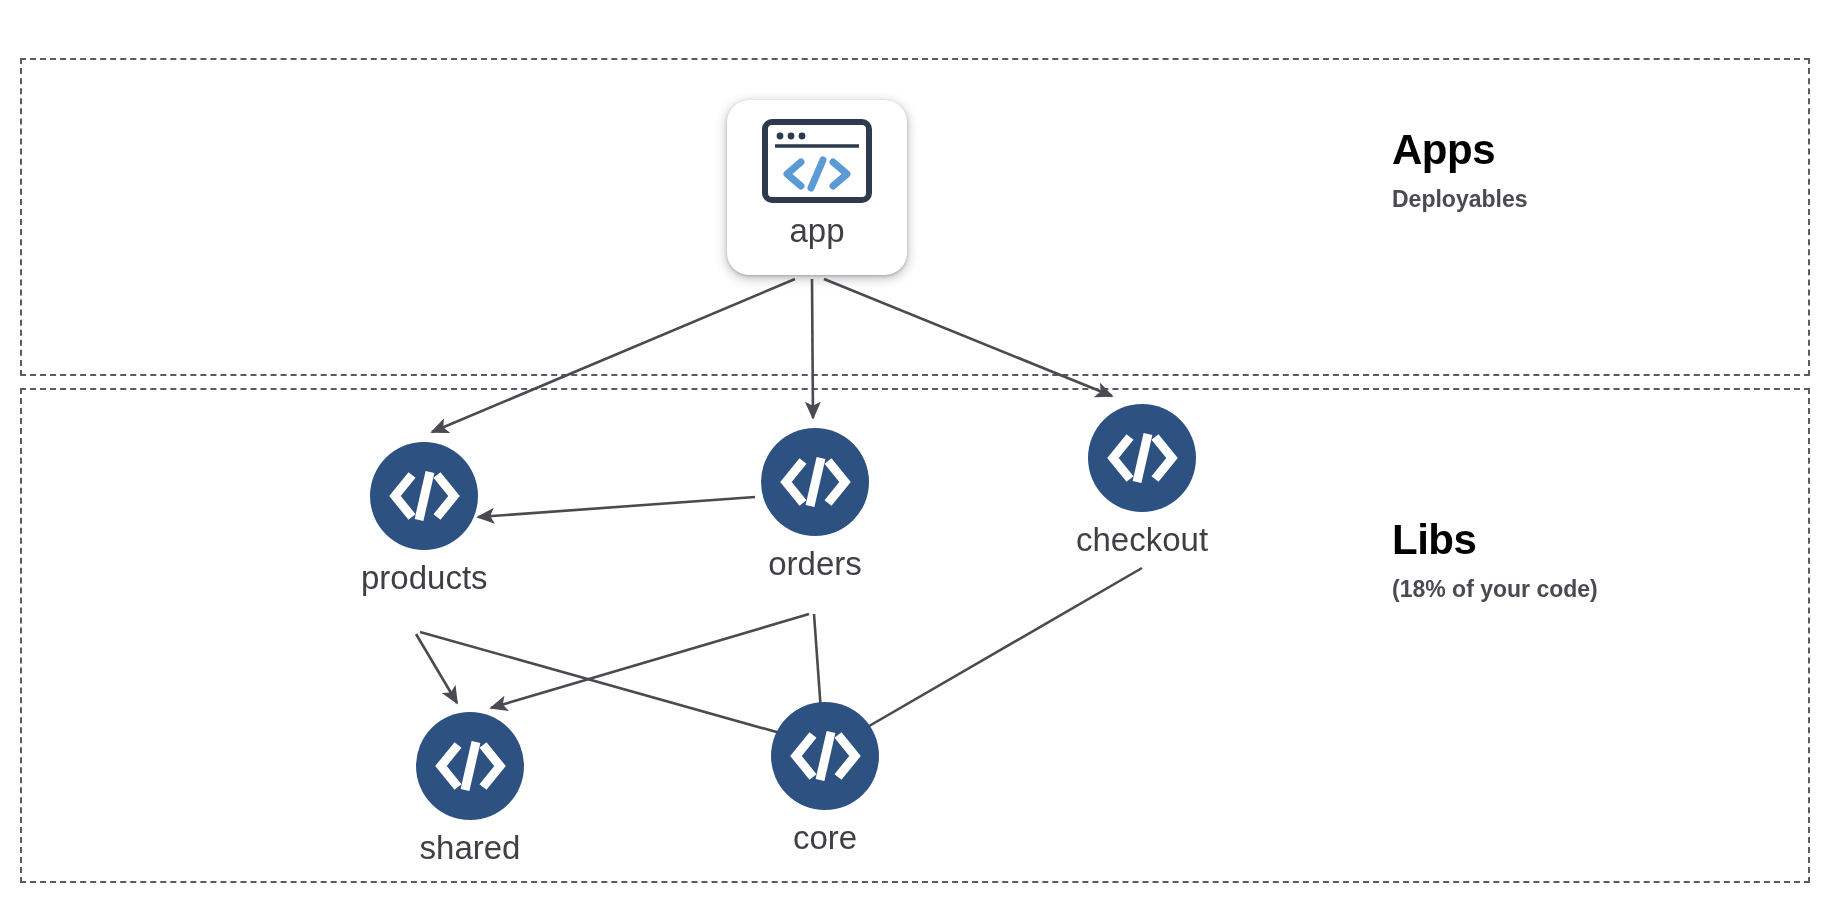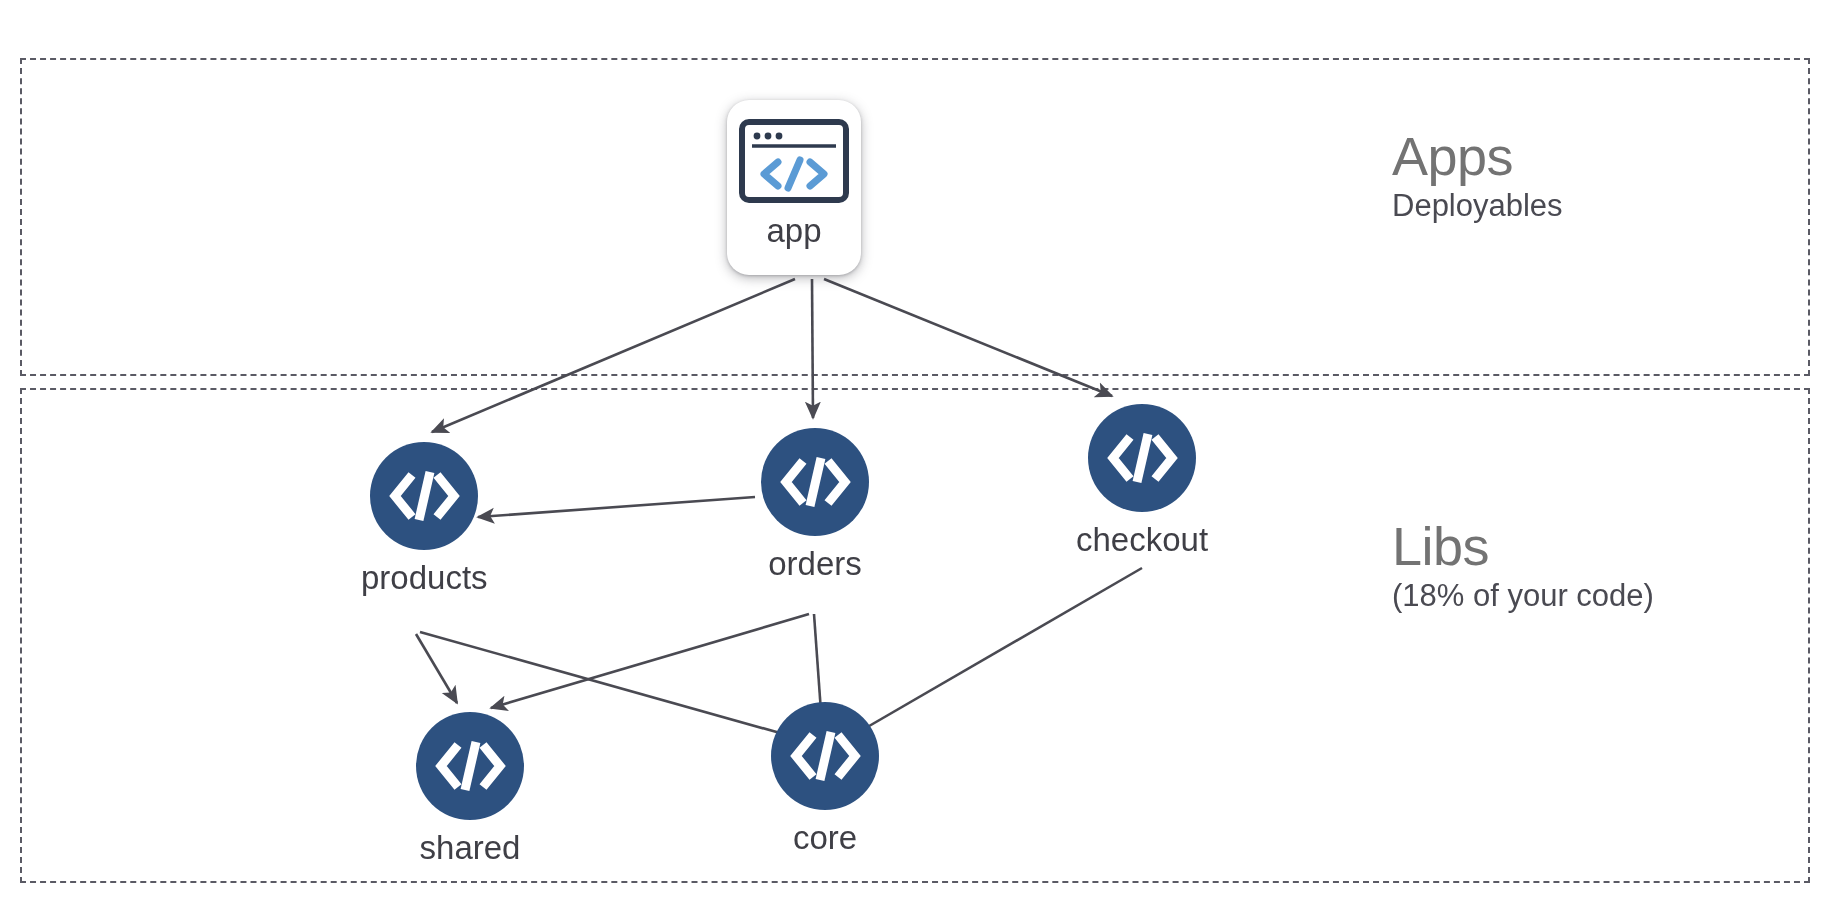--- a/index.html
+++ b/index.html
@@ -40,33 +40,33 @@
   }
 
   
   .zone-caption {
     position: absolute;
     color: #3f3f46;
     white-space: nowrap;
   }
   .zone-caption .caption-title {
     display: block;
-    font-size: 54px;
-    font-weight: normal;
+    font-size: 42px;
+    font-weight: bold;
     line-height: 1.05;
-    color: #737373;
+    color: #000000;
     letter-spacing: -0.5px;
   }
   .zone-caption .caption-sub {
     display: block;
-    font-size: 31px;
-    font-weight: normal;
+    font-size: 23px;
+    font-weight: bold;
     line-height: 1.35;
     color: #4a4a52;
-    margin-top: 0;
+    margin-top: 12px;
   }
   #caption-apps {
     left: 1392px;
     top: 128px;
   }
   #caption-libs {
     left: 1392px;
     top: 518px;
   }
 
@@ -78,21 +78,21 @@
     width: 1838px;
     height: 920px;
     pointer-events: none;
   }
 
   
   #node-app {
     position: absolute;
     left: 727px;
     top: 100px;
-    width: 134px;
+    width: 180px;
     height: 175px;
     background: #ffffff;
     border-radius: 22px;
     box-shadow: 0 3px 12px rgba(60,60,70,0.36),
                 0 1px 3px rgba(60,60,70,0.28);
     display: flex;
     flex-direction: column;
     align-items: center;
     justify-content: flex-start;
     padding-top: 18px;

